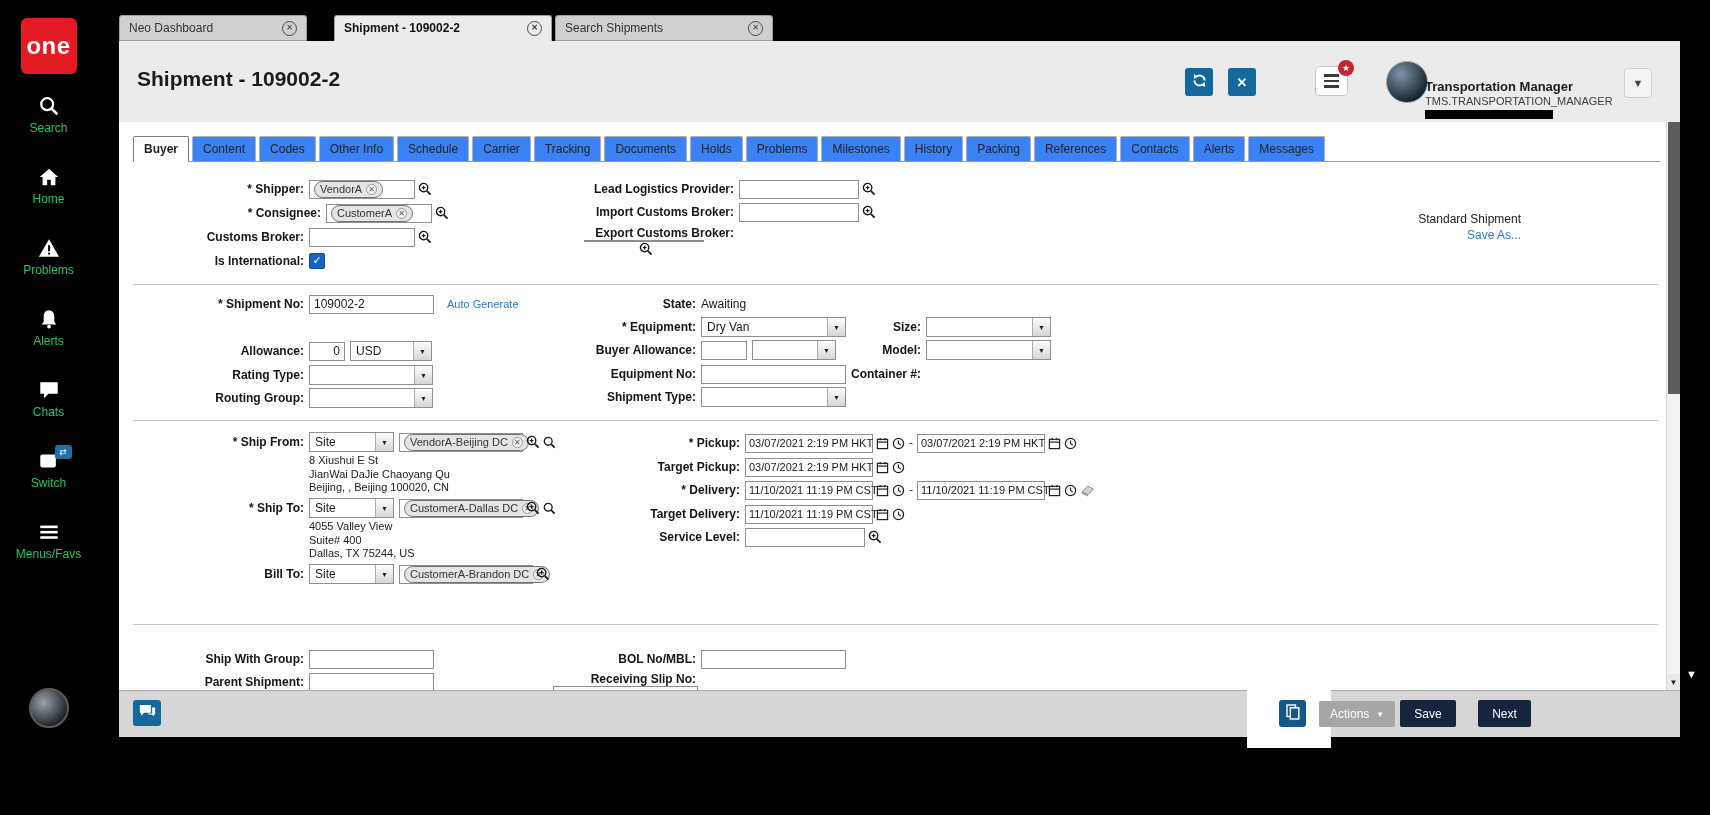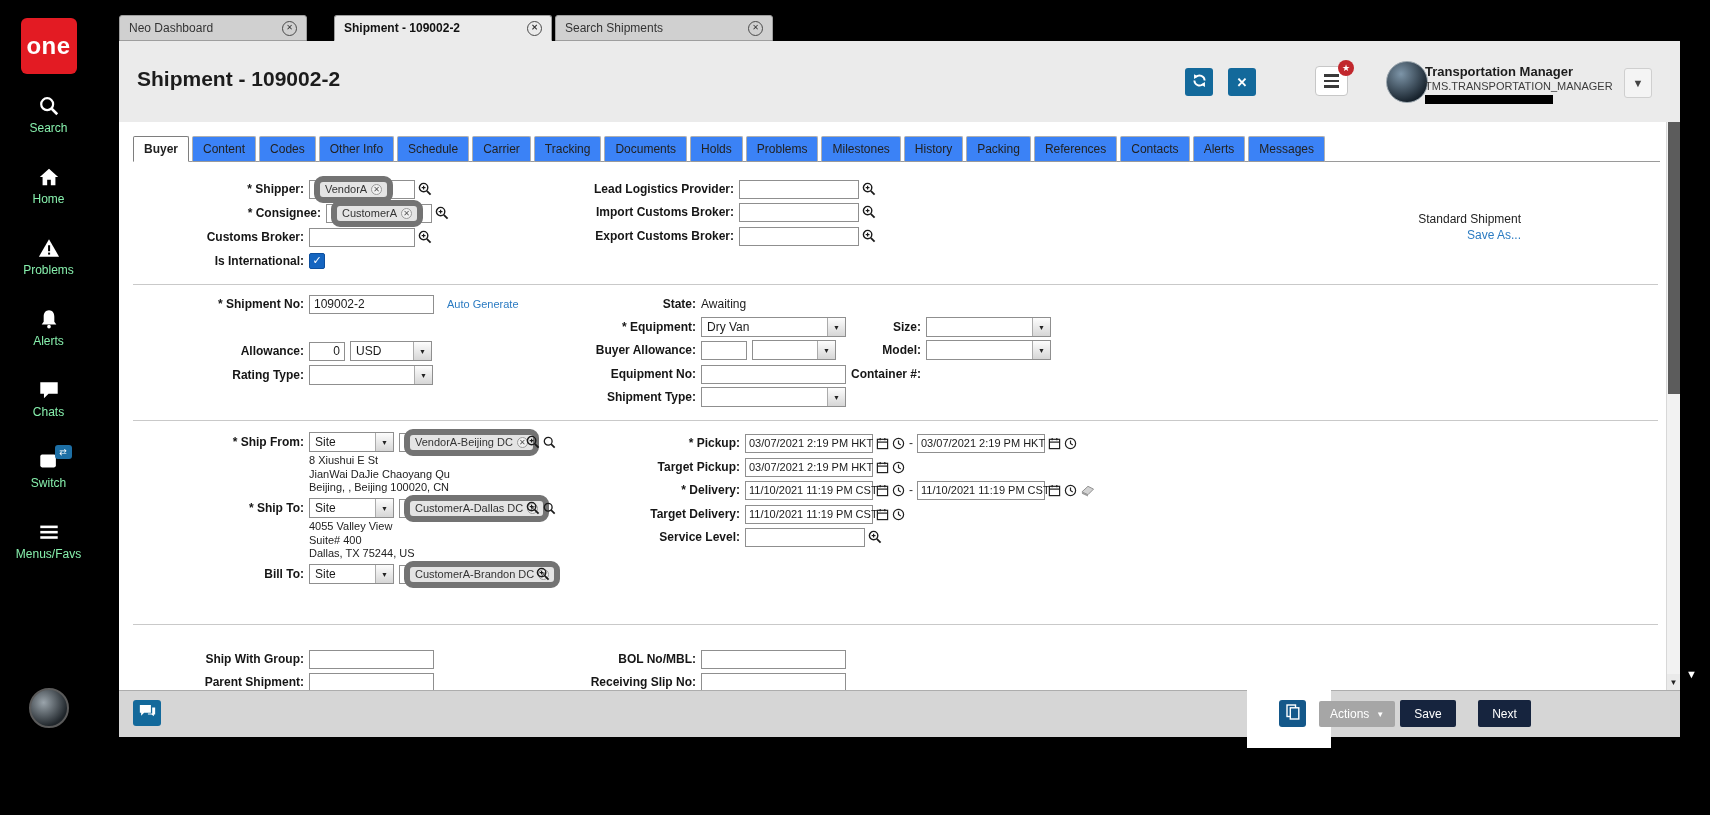--- a/index.html
+++ b/index.html
@@ -7,21 +7,21 @@
         font-family:"Liberation Sans",sans-serif;-webkit-font-smoothing:antialiased;}
 
   
   .sidebar{position:absolute;left:0;top:0;width:97px;height:815px;background:#000;}
   .logo{width:56px;height:56px;background:#e31b23;border-radius:6px;margin:18px auto 20px;
         display:flex;align-items:center;justify-content:center;color:#fff;font-size:24px;
         font-weight:bold;letter-spacing:.5px;cursor:pointer;}
   .nav{display:flex;flex-direction:column;align-items:center;gap:30px;}
   .nav-item{display:flex;flex-direction:column;align-items:center;gap:3px;cursor:pointer;width:97px;}
   .nicon{height:24px;display:flex;align-items:center;justify-content:center;position:relative;}
-  .nlabel{color:#86efac;font-size:12px;}
+  .nlabel{color:#22c55e;font-size:12px;}
   .switch-badge{position:absolute;top:-4px;right:-12px;width:17px;height:14px;background:#1d6fa5;
         border-radius:3px;color:#fff;font-size:9px;display:flex;align-items:center;justify-content:center;}
   .side-avatar{position:absolute;left:29px;top:688px;width:36px;height:36px;border-radius:50%;
         border:2px solid #5a5a5a;background:radial-gradient(circle at 35% 35%,#9aa4ab,#20262b 72%);cursor:pointer;}
 
   
   .wtab{position:absolute;top:15px;height:26px;background:#d0d0d0;border:1px solid #9e9e9e;
         box-sizing:border-box;display:flex;align-items:center;padding:0 9px;font-size:12px;color:#333;
         border-radius:3px 3px 0 0;cursor:pointer;}
   .wtab.active{background:#ebebeb;border-bottom:1px solid #ebebeb;color:#111;font-weight:bold;z-index:2;}
@@ -35,21 +35,21 @@
   .htitle{position:absolute;left:18px;top:26px;font-size:21px;font-weight:bold;color:#1c1c1c;}
   .hbtn{position:absolute;top:27px;width:28px;height:28px;background:#13699b;border-radius:3px;
         display:flex;align-items:center;justify-content:center;color:#fff;cursor:pointer;}
   .hmenu{position:absolute;top:25px;right:332px;width:31px;height:28px;background:#fff;border:1px solid #c7c7c7;
         border-radius:4px;display:flex;flex-direction:column;justify-content:center;gap:3px;align-items:center;cursor:pointer;}
   .hmenu b{display:block;width:15px;height:2.4px;background:#3a3a3a;}
   .hbadge{position:absolute;top:-7px;right:-7px;width:16px;height:16px;background:#c1272d;border-radius:50%;
         color:#fff;font-size:9px;display:flex;align-items:center;justify-content:center;}
   .havatar{position:absolute;top:20px;right:252px;width:40px;height:40px;border-radius:50%;
         background:radial-gradient(circle at 35% 30%,#7d95a8,#17222c 75%);border:1px solid #9aa5ad;cursor:pointer;}
-  .huser{position:absolute;top:23px;right:90px;width:165px;cursor:pointer;}
+  .huser{position:absolute;top:38px;right:90px;width:165px;cursor:pointer;}
   .hrole{font-size:13px;font-weight:bold;color:#1c1c1c;}
   .hid{font-size:11px;color:#3c3c3c;margin-top:1px;}
   .hredact{width:128px;height:9px;background:#000;margin-top:3px;}
   .hchev{position:absolute;top:27px;right:28px;width:26px;height:28px;background:#f4f4f4;border:1px solid #cfcfcf;
         border-radius:3px;display:flex;align-items:center;justify-content:center;color:#444;font-size:11px;cursor:pointer;}
 
   
   .content{position:absolute;left:119px;top:122px;width:1561px;height:568px;background:#fff;overflow:hidden;}
   .ctabs{position:absolute;top:11px;left:14px;right:20px;display:flex;align-items:flex-end;height:28px;
         border-bottom:1px solid #9a9a9a;}
@@ -58,21 +58,21 @@
         margin-bottom:-1px;border-bottom:1px solid #9a9a9a;cursor:pointer;white-space:nowrap;}
   .ctab.active{background:#fff;border-color:#7e7e7e;border-bottom:1px solid #fff;font-weight:bold;}
 
   .formwrap{position:absolute;top:40px;left:0;right:14px;bottom:0;overflow:hidden;}
   .r{position:absolute;display:flex;align-items:center;height:20px;}
   .lb{font-weight:bold;font-size:12px;color:#161616;text-align:right;padding-right:5px;white-space:nowrap;
         flex:0 0 auto;box-sizing:border-box;}
   .w190{width:190px;}.w152{width:152px;}.w196{width:196px;}
   .ti{height:19px;border:1px solid #8f8f8f;background:#fff;font-size:12px;display:flex;align-items:center;
         padding:0 4px;box-sizing:border-box;color:#1a1a1a;}
-  .chip{background:#e4e4e4;border:6px solid #737373;border-radius:9px;font-size:11px;color:#333;
+  .chip{background:#e4e4e4;border:1px solid #737373;border-radius:9px;font-size:11px;color:#333;
         padding:0 5px;display:inline-flex;align-items:center;gap:4px;height:15px;white-space:nowrap;}
   .chipx{font-size:8px;color:#555;border:1px solid #9a9a9a;border-radius:50%;width:11px;height:11px;
         line-height:10px;text-align:center;background:#f1f1f1;cursor:pointer;box-sizing:border-box;}
   .sel{height:20px;border:1px solid #8f8f8f;background:#fff;display:flex;align-items:stretch;
         box-sizing:border-box;font-size:12px;color:#1a1a1a;cursor:pointer;}
   .selv{flex:1;display:flex;align-items:center;padding:0 5px;white-space:nowrap;overflow:hidden;}
   .sela{width:17px;background:linear-gradient(#fdfdfd,#d6d6d6);border-left:1px solid #ababab;
         display:flex;align-items:center;justify-content:center;font-size:7px;color:#222;}
   .din{width:128px;height:19px;border:1px solid #8f8f8f;background:#fff;font-size:11px;display:flex;
         align-items:center;padding:0 3px;box-sizing:border-box;white-space:nowrap;color:#1a1a1a;}
@@ -373,21 +373,21 @@
         <span class="icn">
             <svg width="14" height="14" viewBox="0 0 14 14">
               <circle cx="5.6" cy="5.6" r="4.2" fill="none" stroke="#1a1a1a" stroke-width="1.4"></circle>
               <line x1="8.8" y1="8.8" x2="12.6" y2="12.6" stroke="#1a1a1a" stroke-width="1.8"></line>
               <line x1="3.7" y1="5.6" x2="7.5" y2="5.6" stroke="#1a1a1a" stroke-width="1.2"></line>
               <line x1="5.6" y1="3.7" x2="5.6" y2="7.5" stroke="#1a1a1a" stroke-width="1.2"></line>
             </svg>
           </span>
       </div>
 
-      <div class="r" style="top:64px;left:430px;">
+      <div class="r" style="top:64px;left:430px;flex-direction:column;">
         <span class="lb w190">Export Customs Broker:</span>
         <span class="ti" style="width:120px;"></span>
         <span class="icn">
             <svg width="14" height="14" viewBox="0 0 14 14">
               <circle cx="5.6" cy="5.6" r="4.2" fill="none" stroke="#1a1a1a" stroke-width="1.4"></circle>
               <line x1="8.8" y1="8.8" x2="12.6" y2="12.6" stroke="#1a1a1a" stroke-width="1.8"></line>
               <line x1="3.7" y1="5.6" x2="7.5" y2="5.6" stroke="#1a1a1a" stroke-width="1.2"></line>
               <line x1="5.6" y1="3.7" x2="5.6" y2="7.5" stroke="#1a1a1a" stroke-width="1.2"></line>
             </svg>
           </span>
@@ -407,20 +407,27 @@
         <span class="ti" style="width:36px;justify-content:flex-end;">
             <span>0</span>
           </span>
         <span class="sel" style="width:82px;margin-left:5px;">
           <span class="selv">USD</span>
             <span class="sela">▼</span>
         </span>
       </div>
       <div class="r" style="top:203px;left:0;justify-content:space-between;">
         <span class="lb w190">Rating Type:</span>
+        <span class="sel" style="width:124px;">
+          <span class="selv"></span>
+            <span class="sela">▼</span>
+        </span>
+      </div>
+      <div class="r" style="top:226px;left:0;">
+        <span class="lb w190">Routing Group:</span>
         <span class="sel" style="width:124px;">
           <span class="selv"></span>
             <span class="sela">▼</span>
         </span>
       </div>
 
       <div class="r" style="top:132px;left:430px;">
         <span class="lb w152">State:</span>
         <span class="statev">Awaiting</span>
       </div>
@@ -706,21 +713,21 @@
         <span class="ti" style="width:125px;"></span>
       </div>
       <div class="r" style="top:510px;left:0;">
         <span class="lb w190">Parent Shipment:</span>
         <span class="ti" style="width:125px;"></span>
       </div>
       <div class="r" style="top:487px;left:430px;">
         <span class="lb w152">BOL No/MBL:</span>
         <span class="ti" style="width:145px;"></span>
       </div>
-      <div class="r" style="top:510px;left:430px;">
+      <div class="r" style="top:510px;left:430px;flex-direction:column;">
         <span class="lb w152">Receiving Slip No:</span>
         <span class="ti" style="width:145px;"></span>
       </div>
     </div>
 
     <div class="sb">
       <div class="sbthumb"></div>
       <div class="sbdown">▼</div>
     </div>
   </div>

